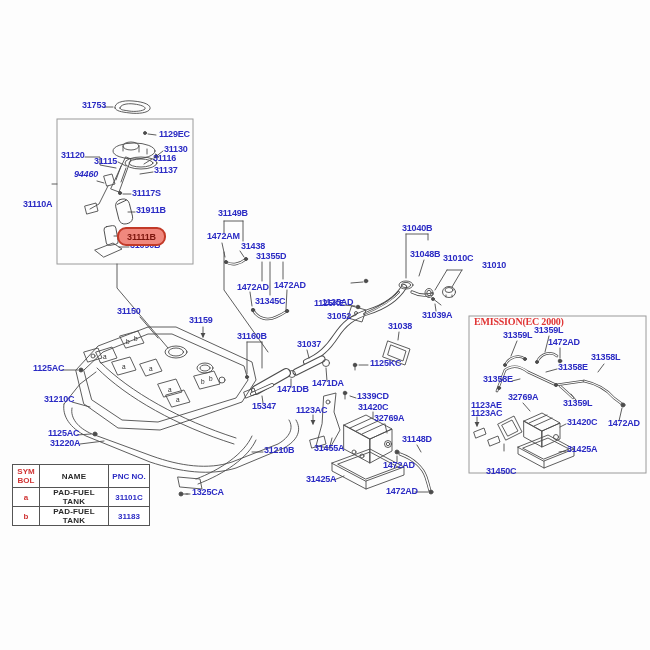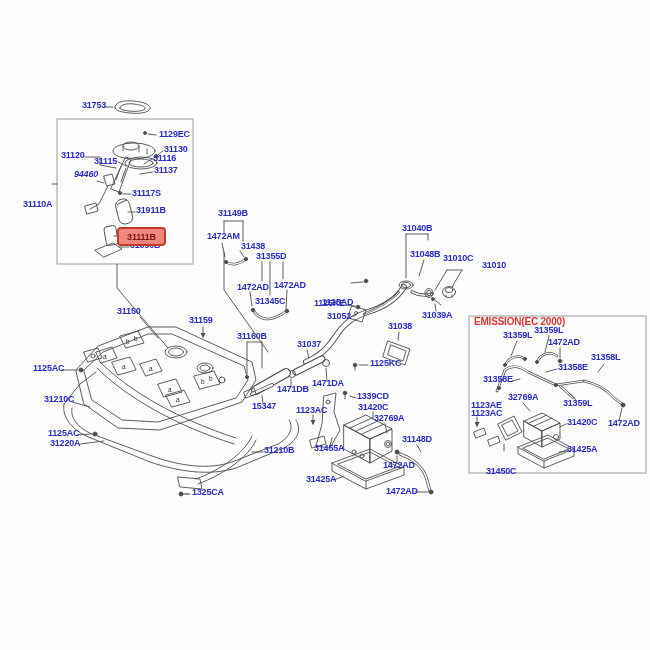--- a/index.html
+++ b/index.html
@@ -3,23 +3,23 @@
 <meta charset="utf-8">
 <style>
   html,body{margin:0;padding:0;}
   body{width:650px;height:650px;position:relative;background:#fdfdfd;overflow:hidden;
        font-family:"Liberation Sans", sans-serif;}
   #stage{position:absolute;left:0;top:0;width:650px;height:650px;}
   svg{position:absolute;left:0;top:0;}
   .lbl{position:absolute;font-size:9px;font-weight:bold;color:#2b2bc4;white-space:nowrap;
        letter-spacing:-0.2px;line-height:9px;z-index:5;}
   .lbl.red{color:#e03434;}
-  .lbl.big{font-size:10px;line-height:10px;}
+  .lbl.big{font-size:10px;line-height:10px;font-family:Liberation Serif, serif;}
   #highlight{position:absolute;left:117px;top:227px;width:45px;height:15px;z-index:6;
-       background:#f0887e;border:2.5px solid #c23a28;border-radius:4px;
+       background:#f0887e;border:2.5px solid #c23a28;border-radius:9px;
        display:flex;align-items:center;justify-content:center;
        font-size:9px;font-weight:bold;color:#7c150d;letter-spacing:-0.2px;}
   #symtable{position:absolute;left:12px;top:464px;z-index:5;
        border-collapse:collapse;background:#fff;}
   #symtable th,#symtable td{border:1px solid #555;font-size:8px;font-weight:bold;
        text-align:center;padding:0 1px;line-height:9px;}
   #symtable th{color:#d03434;height:22px;}
   #symtable td{height:10px;}
   #symtable .c-sym{width:24px;color:#d03434;}
   #symtable .c-name{width:66px;color:#2a2a2a;letter-spacing:0.2px;}
@@ -391,14 +391,33 @@
       <div class="lbl" style="left: 471px; top: 409px;">1123AC</div>
       <div class="lbl" style="left: 563px; top: 399px;">31359L</div>
       <div class="lbl" style="left: 567px; top: 418px;">31420C</div>
       <div class="lbl" style="left: 608px; top: 419px;">1472AD</div>
       <div class="lbl" style="left: 486px; top: 451px; margin-top: 16px;">31450C</div>
       <div class="lbl" style="left: 567px; top: 445px;">31425A</div>
     </div>
 
 <div id="highlight">31111B</div>
 
+<table id="symtable">
+  <tbody>
+        <tr>
+    <th class="c-sym">SYM BOL</th>
+    <th class="c-name">NAME</th>
+    <th class="c-pnc">PNC NO.</th>
+  </tr>
+  <tr>
+    <td class="c-sym">a</td>
+    <td class="c-name">PAD-FUEL TANK</td>
+    <td class="c-pnc">31101C</td>
+  </tr>
+  <tr>
+    <td class="c-sym">b</td>
+    <td class="c-name">PAD-FUEL TANK</td>
+    <td class="c-pnc">31183</td>
+  </tr>
+</tbody>
+    </table>
 
 </div>
 
 </body></html>

